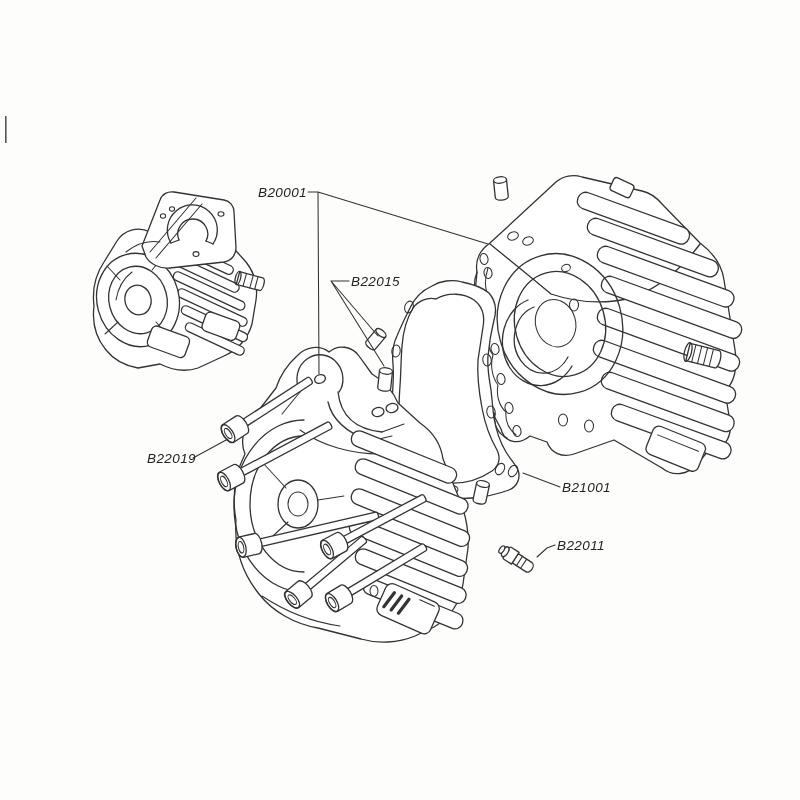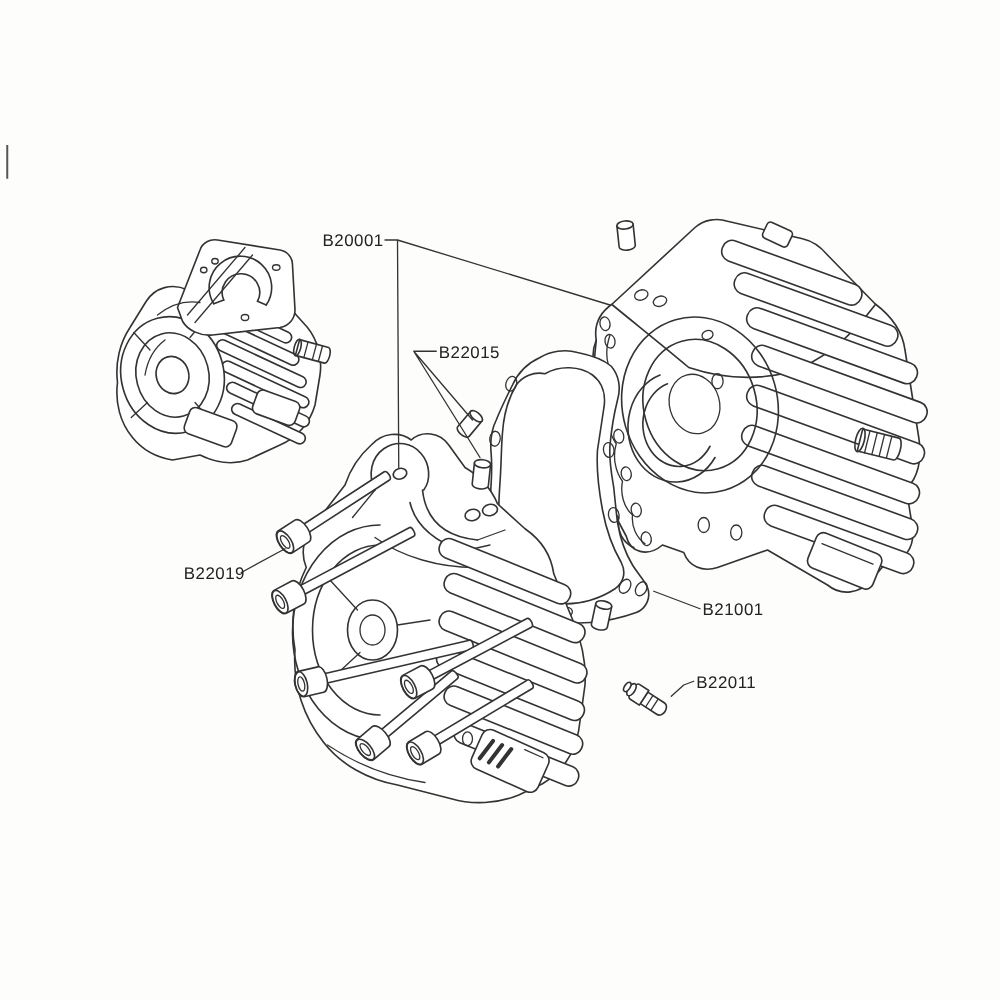--- a/index.html
+++ b/index.html
@@ -1,21 +1,21 @@
 <!DOCTYPE html>
 <html><head>
 <meta charset="utf-8">
 <style>
   html,body{margin:0;padding:0;}
   body{
     width:800px;height:800px;overflow:hidden;
     background:#fdfdfb;
     font-family:"Liberation Sans", sans-serif;
   }
-  .stage{position:relative;width:800px;height:800px;}
+  .stage{position:relative;width:800px;height:800px;font-style:italic;}
   svg{position:absolute;left:0;top:0;}
   svg text{
     font-family:"Liberation Sans", sans-serif;
     font-size:13.5px;
     letter-spacing:.4px;
     fill:#222;
   }
   .ln{fill:none;stroke:#333;stroke-width:1.3;stroke-linecap:round;stroke-linejoin:round;}
   .w{fill:#ffffff;stroke:#333;stroke-width:1.3;stroke-linecap:round;stroke-linejoin:round;}
   .thin{stroke-width:1.05;}

